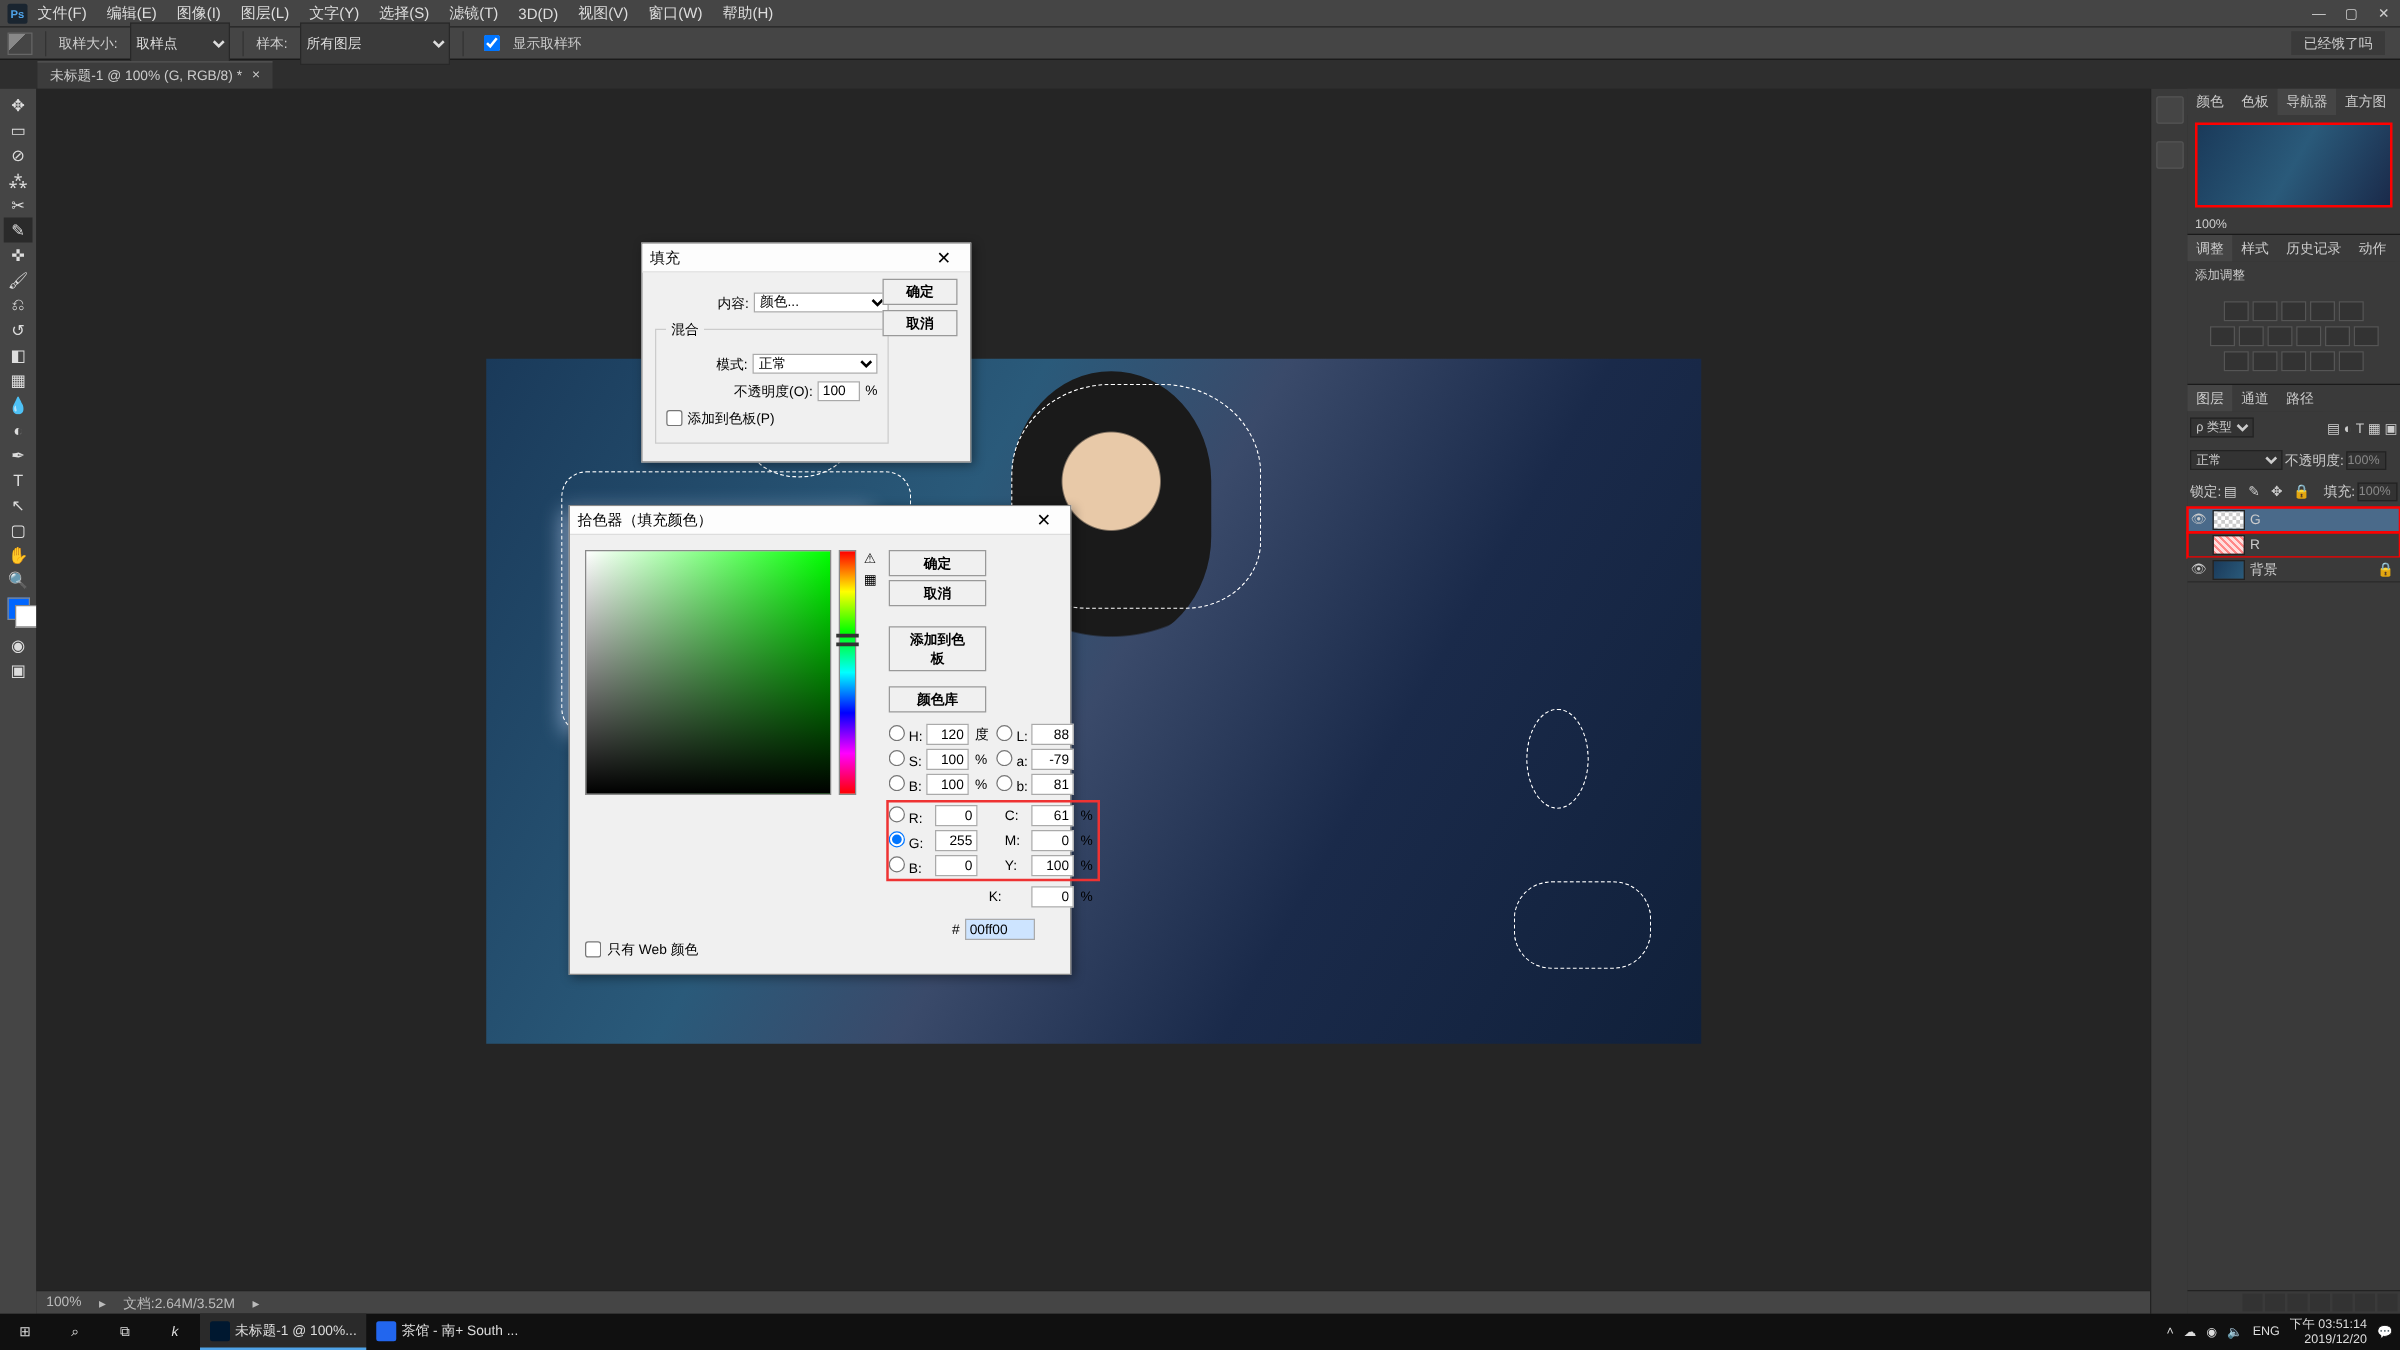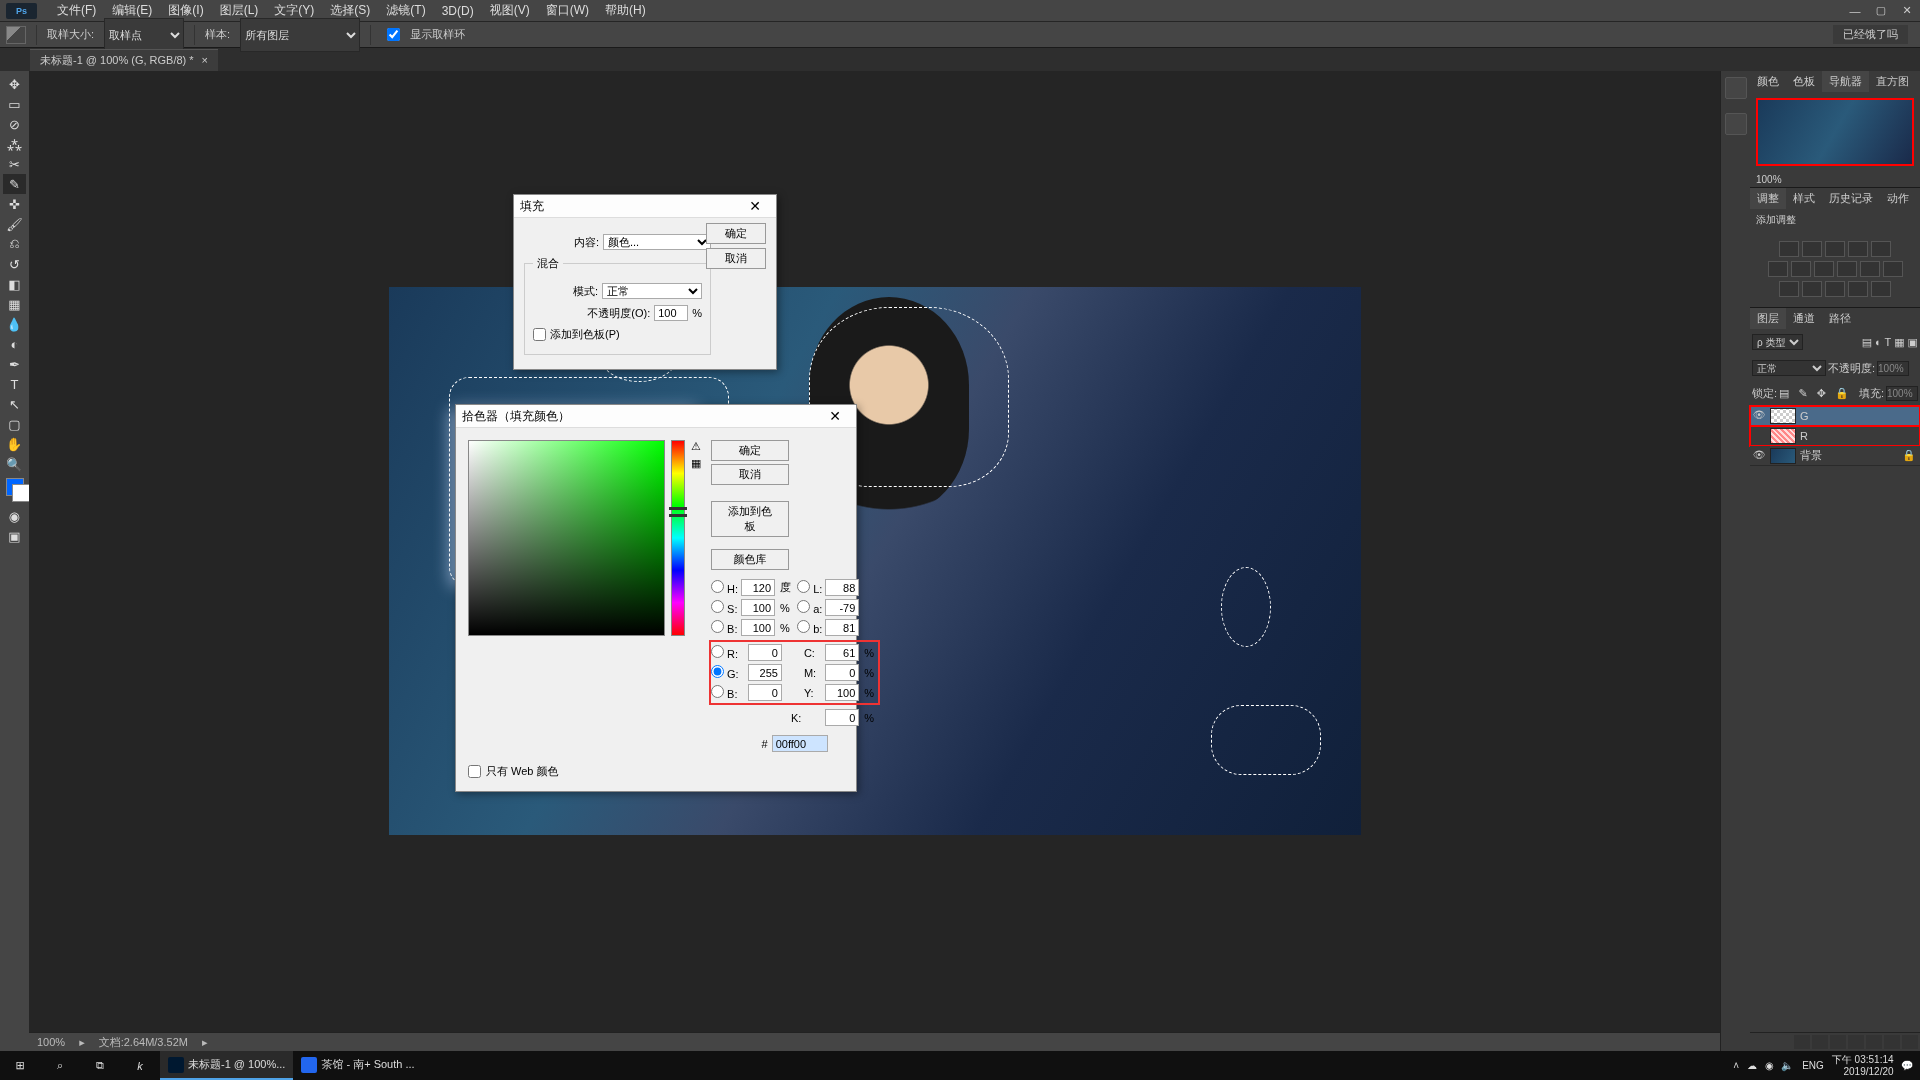--- a/index.html
+++ b/index.html
@@ -1,20 +1,20 @@
 <!DOCTYPE html>
 <html><head>
 <meta charset="utf-8">
 <style>
 * { margin: 0; padding: 0; box-sizing: border-box; user-select: none; }
 body { font-family: Tahoma, "Microsoft YaHei", sans-serif; font-size: 11px; background: #2e2e2e; width: 1920px; height: 1080px; overflow: hidden; position: relative; }
 
 
 .menubar { height: 21px; background: #454545; display: flex; align-items: center; padding-left: 6px; color: #ddd; }
-.ps-logo { width: 31px; height: 16px; background: #1a2530; border-radius: 2px; display: flex; align-items: center; justify-content: center; font-size: 9px; font-weight: bold; color: #4fa3e8; margin-right: 12px; }
+.ps-logo { width: 16px; height: 16px; background: #1a2530; border-radius: 2px; display: flex; align-items: center; justify-content: center; font-size: 9px; font-weight: bold; color: #4fa3e8; }
 .menubar .menu-item { padding: 0 8px; cursor: default; font-size: 12px; }
 .menubar .spacer { flex: 1; }
 .win-controls { display: flex; height: 21px; }
 .win-btn { width: 26px; height: 21px; display: flex; align-items: center; justify-content: center; color: #ccc; }
 
 
 .options-bar { height: 26px; background: #454545; border-top: 1px solid #252525; display: flex; align-items: center; color: #ccc; font-size: 11px; padding-left: 6px; gap: 10px; }
 .options-bar .tool-ind { width: 20px; height: 18px; border: 1px solid #666; }
 .options-bar select { background: #3a3a3a; color: #ddd; border: 1px solid #282828; height: 34px; font-size: 11px; }
 .options-bar input[type=checkbox] { margin-left: 6px; }
@@ -74,21 +74,21 @@
 .taskbar .tb-app.active { background:#2a2a2a;border-bottom-color:#4fa3e8; }
 .taskbar .tb-app .appicon{width:16px;height:16px;}
 .taskbar .tray { margin-left:auto;display:flex;align-items:center;gap:8px;padding-right:6px;font-size:10px;}
 .taskbar .clock { text-align:right;line-height:12px;font-size:10px;}
 
 
 .dialog { position: absolute; background: #f0f0f0; border: 1px solid #888; box-shadow: 2px 2px 8px rgba(0,0,0,0.4); color: #000; }
 .dialog .titlebar { height: 23px; background: #fdfdfd; border-bottom: 1px solid #ddd; display: flex; align-items: center; padding: 0 6px; font-size: 12px; }
 .dialog .titlebar .close { margin-left:auto;width:30px;text-align:center;font-size:14px; }
 .dialog .body { padding: 10px; font-size: 11px; }
-.dialog button { background: #f0f0f0; border: 1px solid #999; padding: 2px 14px; font-size: 11px; min-width: 60px; }
+.dialog button { background: #f0f0f0; border: 1px solid #999; padding: 2px 14px; font-size: 11px; min-width: 60px; font-weight: bold; }
 .dialog input[type=text] { border: 1px solid #aaa; padding: 1px 3px; font-size: 11px; }
 .dialog select { border: 1px solid #aaa; font-size: 11px; background:#fff; }
 .dialog fieldset { border:1px solid #ccc;padding:6px 8px;margin:4px 0; }
 .dialog legend { font-size:11px;padding:0 4px; }
 
 .fill-dlg { left: 513px; top: 194px; width: 264px; }
 .fill-dlg .row { display:flex;align-items:center;margin:6px 0;gap:4px; justify-content:flex-end;}
 .fill-dlg .row label { }
 .fill-dlg .btn-col { position:absolute;right:10px;top:28px;display:flex;flex-direction:column;gap:4px;}
 .fill-dlg .left-col { margin-right:55px; }
@@ -105,21 +105,21 @@
 .warn-col { width:14px;font-size:11px;}
 .picker-controls { display:flex;flex-direction:column;gap:3px; }
 .picker-controls button { width:78px; }
 .val-grid { display:grid;grid-template-columns:auto 36px 14px auto 36px 14px;gap:3px 3px;align-items:center;font-size:11px;margin-top:6px;}
 .val-grid input[type=text]{ width:34px;height:17px;text-align:right;padding-right:3px;}
 .val-grid input[type=radio]{ margin:0;}
 .val-grid .lab{white-space:nowrap;}
 .hex-row { display:flex;align-items:center;gap:4px;margin-top:6px;justify-content:center;}
 .hex-row input{width:56px;height:17px;background:#cde4ff;}
 .rgb-box { outline:2px solid #e33; padding:2px 0;}
-.webonly { display:flex;align-items:center;gap:5px;margin-top:12px;font-size:11px;}
+.webonly { display:flex;align-items:center;gap:5px;margin-top:0;font-size:11px;}
 </style>
 </head>
 <body>
 
 <div class="menubar">
   <div class="ps-logo">Ps</div>
   <div class="menu-item">文件(F)</div>
   <div class="menu-item">编辑(E)</div>
   <div class="menu-item">图像(I)</div>
   <div class="menu-item">图层(L)</div>

